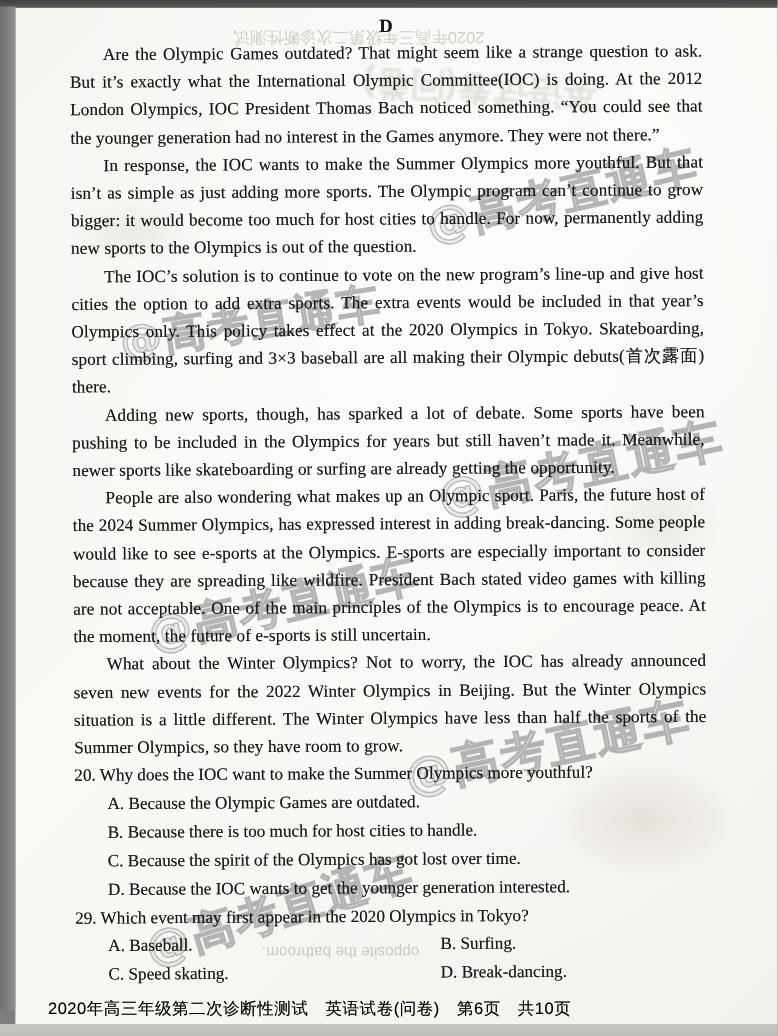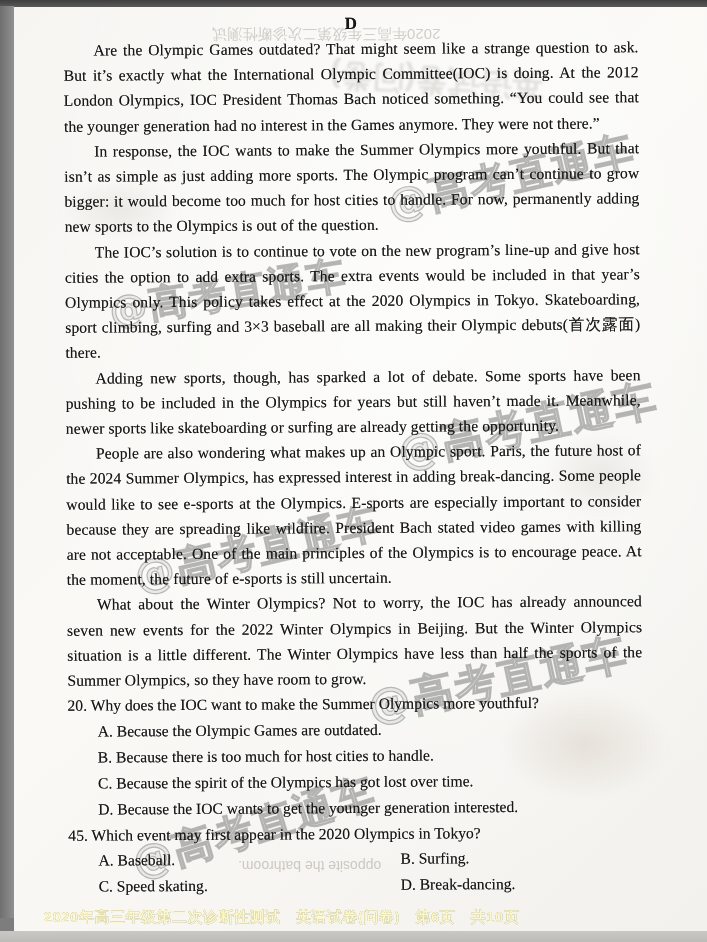--- a/index.html
+++ b/index.html
@@ -61,22 +61,22 @@
   }
   .q-options.two-col{
     display:grid;
     grid-template-columns:302px 1fr;
   }
   .q-options.two-col .opt{padding-left:30px;}
   .footer{
     position:absolute;left:0;top:908px;width:563px;
     text-align:center;
     font-size:15px;
-    font-weight:700;
-    color:#fef9c3;
+    font-weight:400;
+    color:#000000;
     font-family:"Liberation Sans", sans-serif;
     letter-spacing:.5px;
     text-shadow:0 0 .4px rgba(0,0,0,.5);
   }
   .wm{
     position:absolute;
     font-family:"DejaVu Sans", sans-serif;
     font-weight:700;
     white-space:nowrap;
     color:rgba(125,125,125,.12);
@@ -138,21 +138,21 @@
       <div class="q-options">
         <div class="opt">A. Because the Olympic Games are outdated.</div>
         <div class="opt">B. Because there is too much for host cities to handle.</div>
         <div class="opt">C. Because the spirit of the Olympics has got lost over time.</div>
         <div class="opt">D. Because the IOC wants to get the younger generation interested.</div>
       </div>
     </div>
 
     <div class="question">
       <div class="q-stem">
-        <span>45.</span>
+        <span>29.</span>
         <span>Which event may first appear in the 2020 Olympics in Tokyo?</span>
       </div>
       <div class="q-options two-col">
         <div class="opt">A. Baseball.</div>
         <div class="opt">B. Surfing.</div>
         <div class="opt">C. Speed skating.</div>
         <div class="opt">D. Break-dancing.</div>
       </div>
     </div>
 

